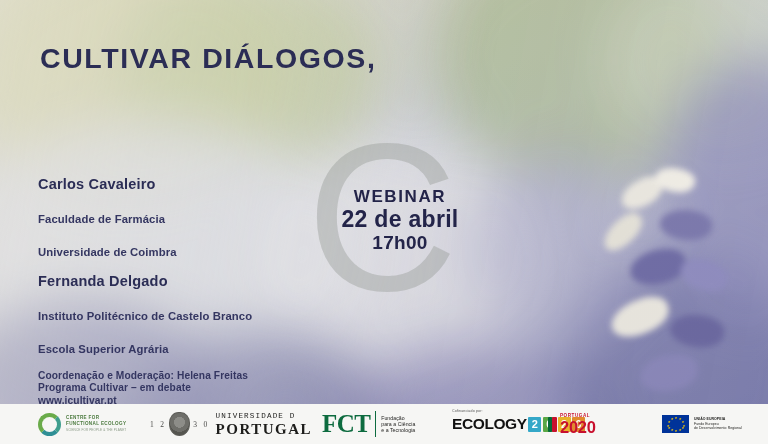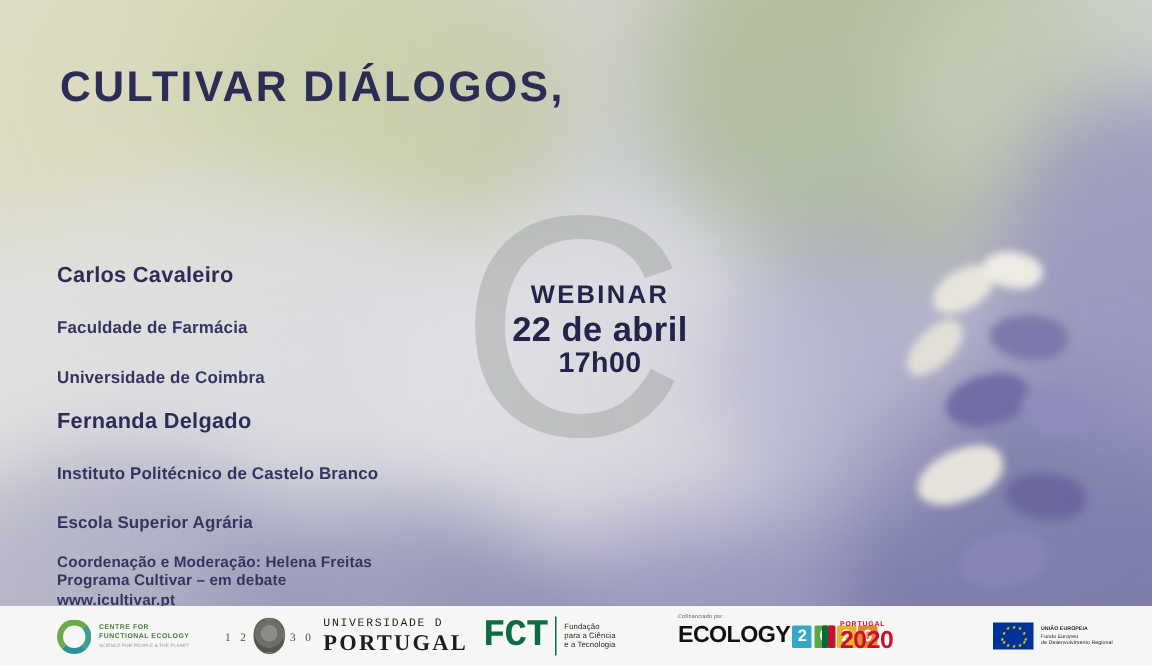--- a/index.html
+++ b/index.html
@@ -115,21 +115,21 @@
     background:radial-gradient(circle at 50% 42%,#8d8d88 0 34%,#6e6e69 35% 60%,#55554f 61% 100%);
     border:1.2px solid #5c5c57;
     box-sizing:border-box;
   }
   .uc-txt{margin-left:6px;font-family:"Liberation Serif",serif;color:#1d1d1b;}
   .uc-txt .l1{font-size:7.6px;letter-spacing:1.15px;line-height:9px;font-family:Liberation Mono, monospace;}
   .uc-txt .l2{font-size:15px;font-weight:bold;letter-spacing:1.5px;line-height:16px;}
 
   
   .fct{left:322px;}
-  .fct-mark{font-family:Liberation Mono, monospace;font-weight:bold;font-size:25px;color:#0d6b3f;letter-spacing:-0.6px;
+  .fct-mark{font-family:Liberation Serif, serif;font-weight:bold;font-size:25px;color:#0d6b3f;letter-spacing:-0.6px;
             border-right:1.6px solid #0d6b3f;padding-right:5px;line-height:26px;}
   .fct-txt{margin-left:5px;color:#1d1d1b;}
   .fct-txt div{font-size:5.2px;line-height:6.3px;letter-spacing:.05px;}
 
   
   .centro{left:452px;}
   .cof{position:absolute;left:452px;bottom:31px;font-size:3.6px;color:#555;letter-spacing:.15px;}
   .c-word{font-family:"Liberation Sans",sans-serif;font-weight:bold;font-size:15.5px;color:#111;letter-spacing:-0.4px;}
   .c-sq{display:inline-flex;align-items:center;justify-content:center;
         width:13px;height:15px;margin-left:1.6px;color:#fff;font-weight:bold;font-size:11px;border-radius:1px;}

